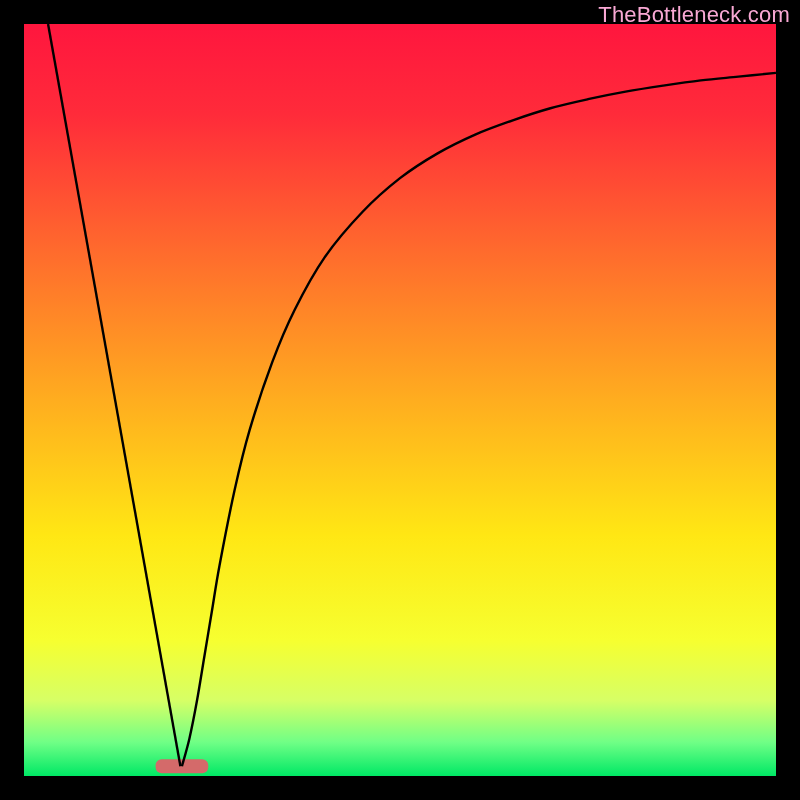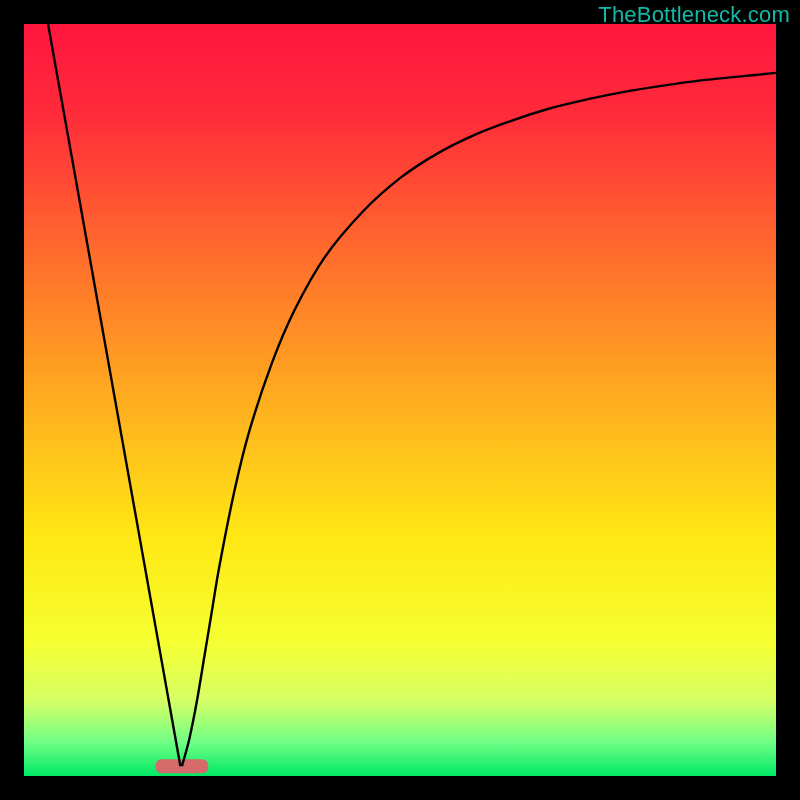--- a/index.html
+++ b/index.html
@@ -23,21 +23,21 @@
     position: absolute;
     left: 0;
     top: 0;
     width: 752px;
     height: 752px;
   }
   .watermark {
     position: absolute;
     top: 2px;
     right: 10px;
-    color: #14b8a6;
+    color: #f9a8d4;
     font-size: 22px;
     font-weight: 400;
     letter-spacing: 0.2px;
     user-select: none;
   }
 </style>
 </head>
 <body>
 
 <div class="frame">

